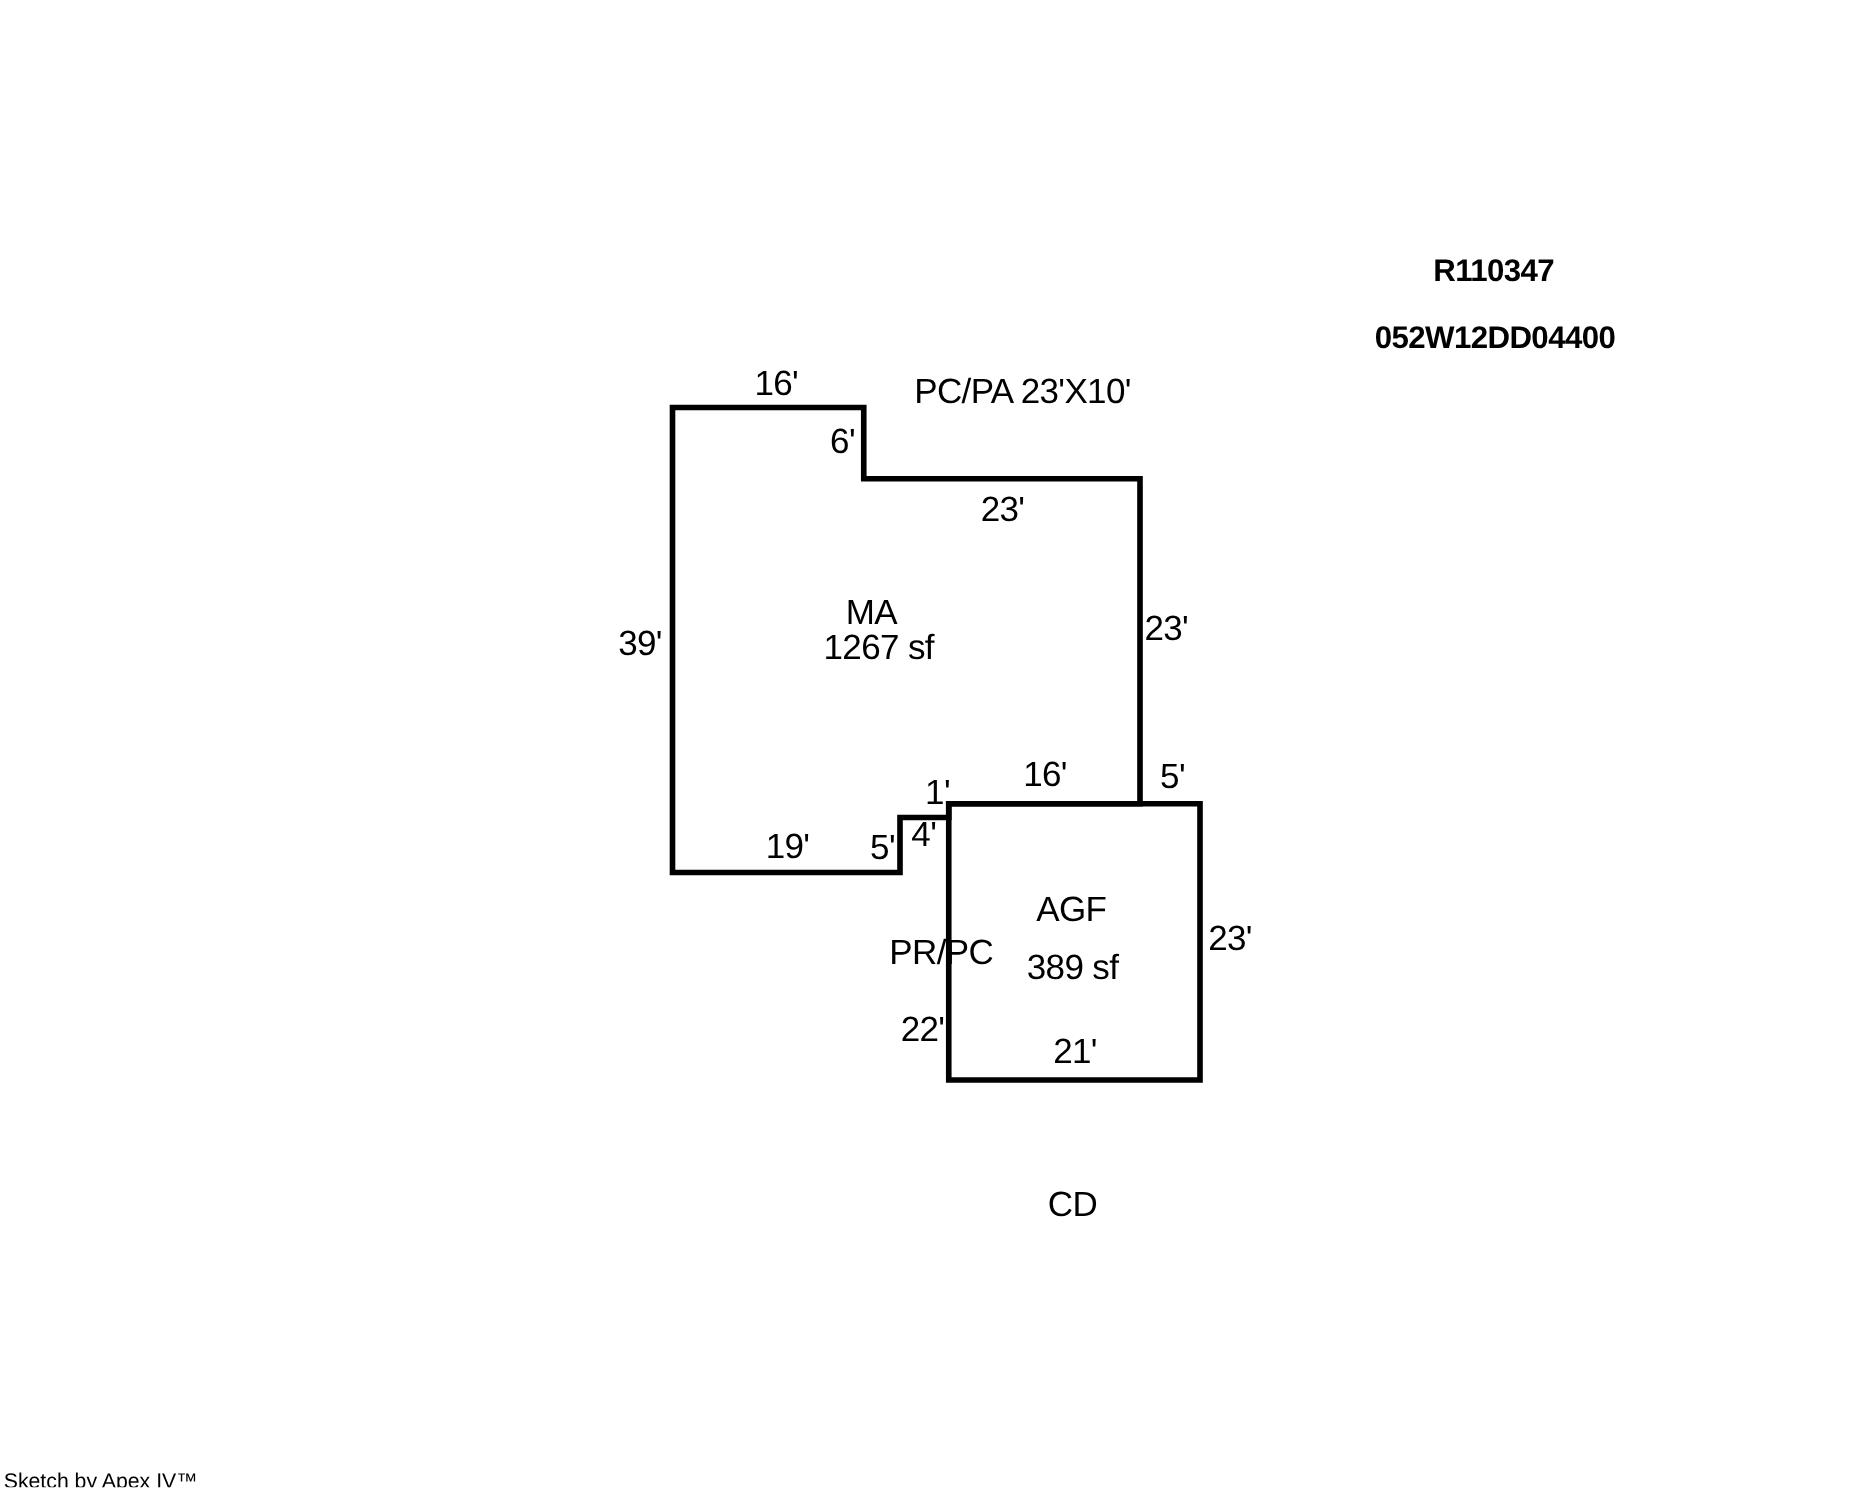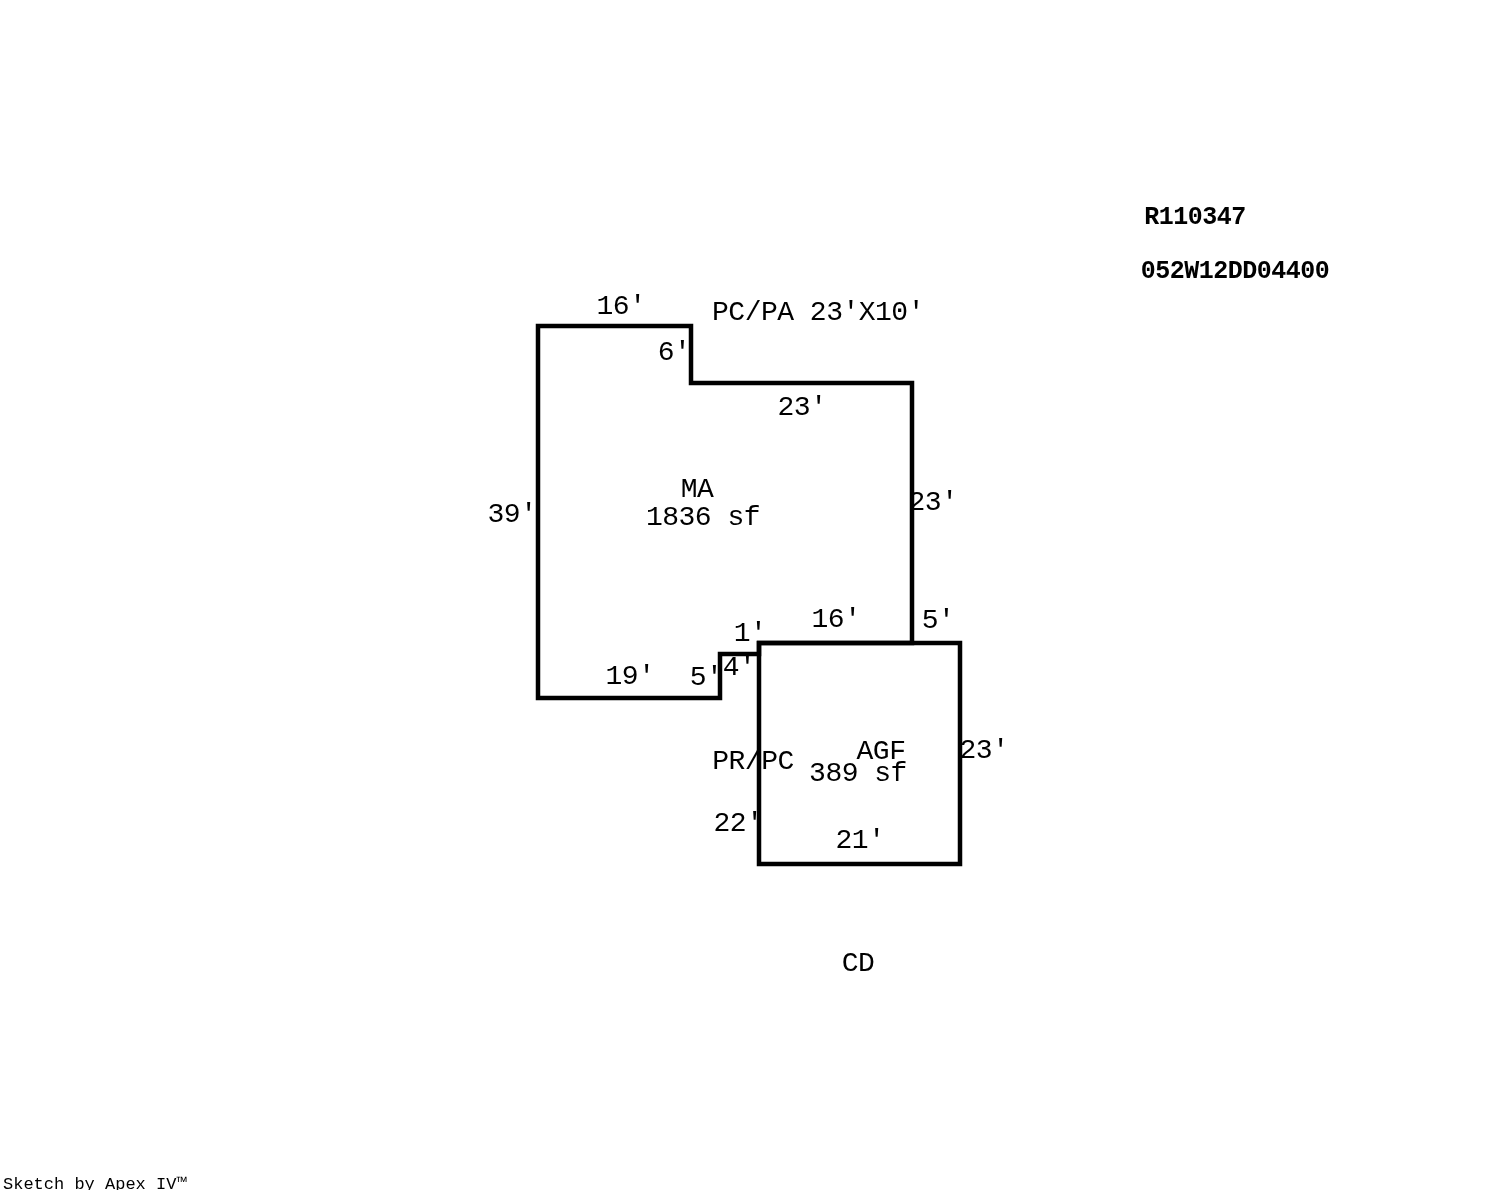--- a/index.html
+++ b/index.html
@@ -5,21 +5,21 @@
   html, body {
     margin: 0;
     padding: 0;
     background: #ffffff;
   }
   .canvas {
     position: relative;
     width: 1488px;
     height: 1190px;
     background: #ffffff;
-    font-family: Liberation Mono, monospace;
+    font-family: Liberation Sans, sans-serif;
     color: #000000;
     overflow: hidden;
   }
   svg.plan {
     position: absolute;
     left: 0;
     top: 0;
   }
   .lbl {
     position: absolute;
@@ -51,41 +51,41 @@
 <body>
 
 <div class="canvas">
 
   <svg class="plan" width="1488" height="1190" viewBox="0 0 1488 1190">
     <polygon points="538,326 691,326 691,383 912,383 912,643 759,643 759,654 720,654 720,698 538,698" fill="none" stroke="#000000" stroke-width="4.5" stroke-linejoin="miter"></polygon>
     <polygon points="759,643 960,643 960,864 759,864" fill="none" stroke="#000000" stroke-width="4.5" stroke-linejoin="miter"></polygon>
   </svg>
 
   <div class="hdr" style="left:1195px; top:217px;">R110347</div>
-  <div class="hdr" style="left:1196px; top:271px;margin-left:39px;">052W12DD04400</div>
+  <div class="hdr" style="left:1196px; top:271px;">052W12DD04400</div>
 
   <span class="lbl" style="left:621px; top:307px;">16'</span>
   <span class="lbl" style="left:674px; top:353px;">6'</span>
   <span class="lbl" style="left:802px; top:408px;">23'</span>
   <span class="lbl" style="left:933px; top:503px;">23'</span>
   <span class="lbl" style="left:512px; top:515px;">39'</span>
   <span class="lbl" style="left:630px; top:677px;">19'</span>
   <span class="lbl" style="left:706px; top:678px;">5'</span>
   <span class="lbl" style="left:739px; top:668px;">4'</span>
   <span class="lbl" style="left:750px; top:634px;">1'</span>
   <span class="lbl" style="left:836px; top:620px;">16'</span>
 
   <span class="lbl" style="left:938px; top:621px;">5'</span>
   <span class="lbl" style="left:984px; top:751px;">23'</span>
   <span class="lbl" style="left:738px; top:824px;">22'</span>
   <span class="lbl" style="left:860px; top:841px;">21'</span>
 
   <span class="lbl" style="left:697px; top:490px;">MA</span>
-  <span class="lbl" style="left:703px; top:518px;">1836 sf</span>
-  <span class="lbl" style="left:857px; top:752px;margin-left:24px;">AGF</span>
+  <span class="lbl" style="left:703px; top:518px;">1267 sf</span>
+  <span class="lbl" style="left:857px; top:728px;">AGF</span>
   <span class="lbl" style="left:858px; top:774px;">389 sf</span>
 
   <span class="lbl" style="left:818px; top:313px;text-align:right;">PC/PA 23'X10'</span>
   <span class="lbl" style="left:717px; top:762px;margin-left:36px;">PR/PC</span>
   <span class="lbl" style="left:858px; top:964px;">CD</span>
 
   <span class="credit">Sketch by Apex IV™</span>
 
 </div>
 

